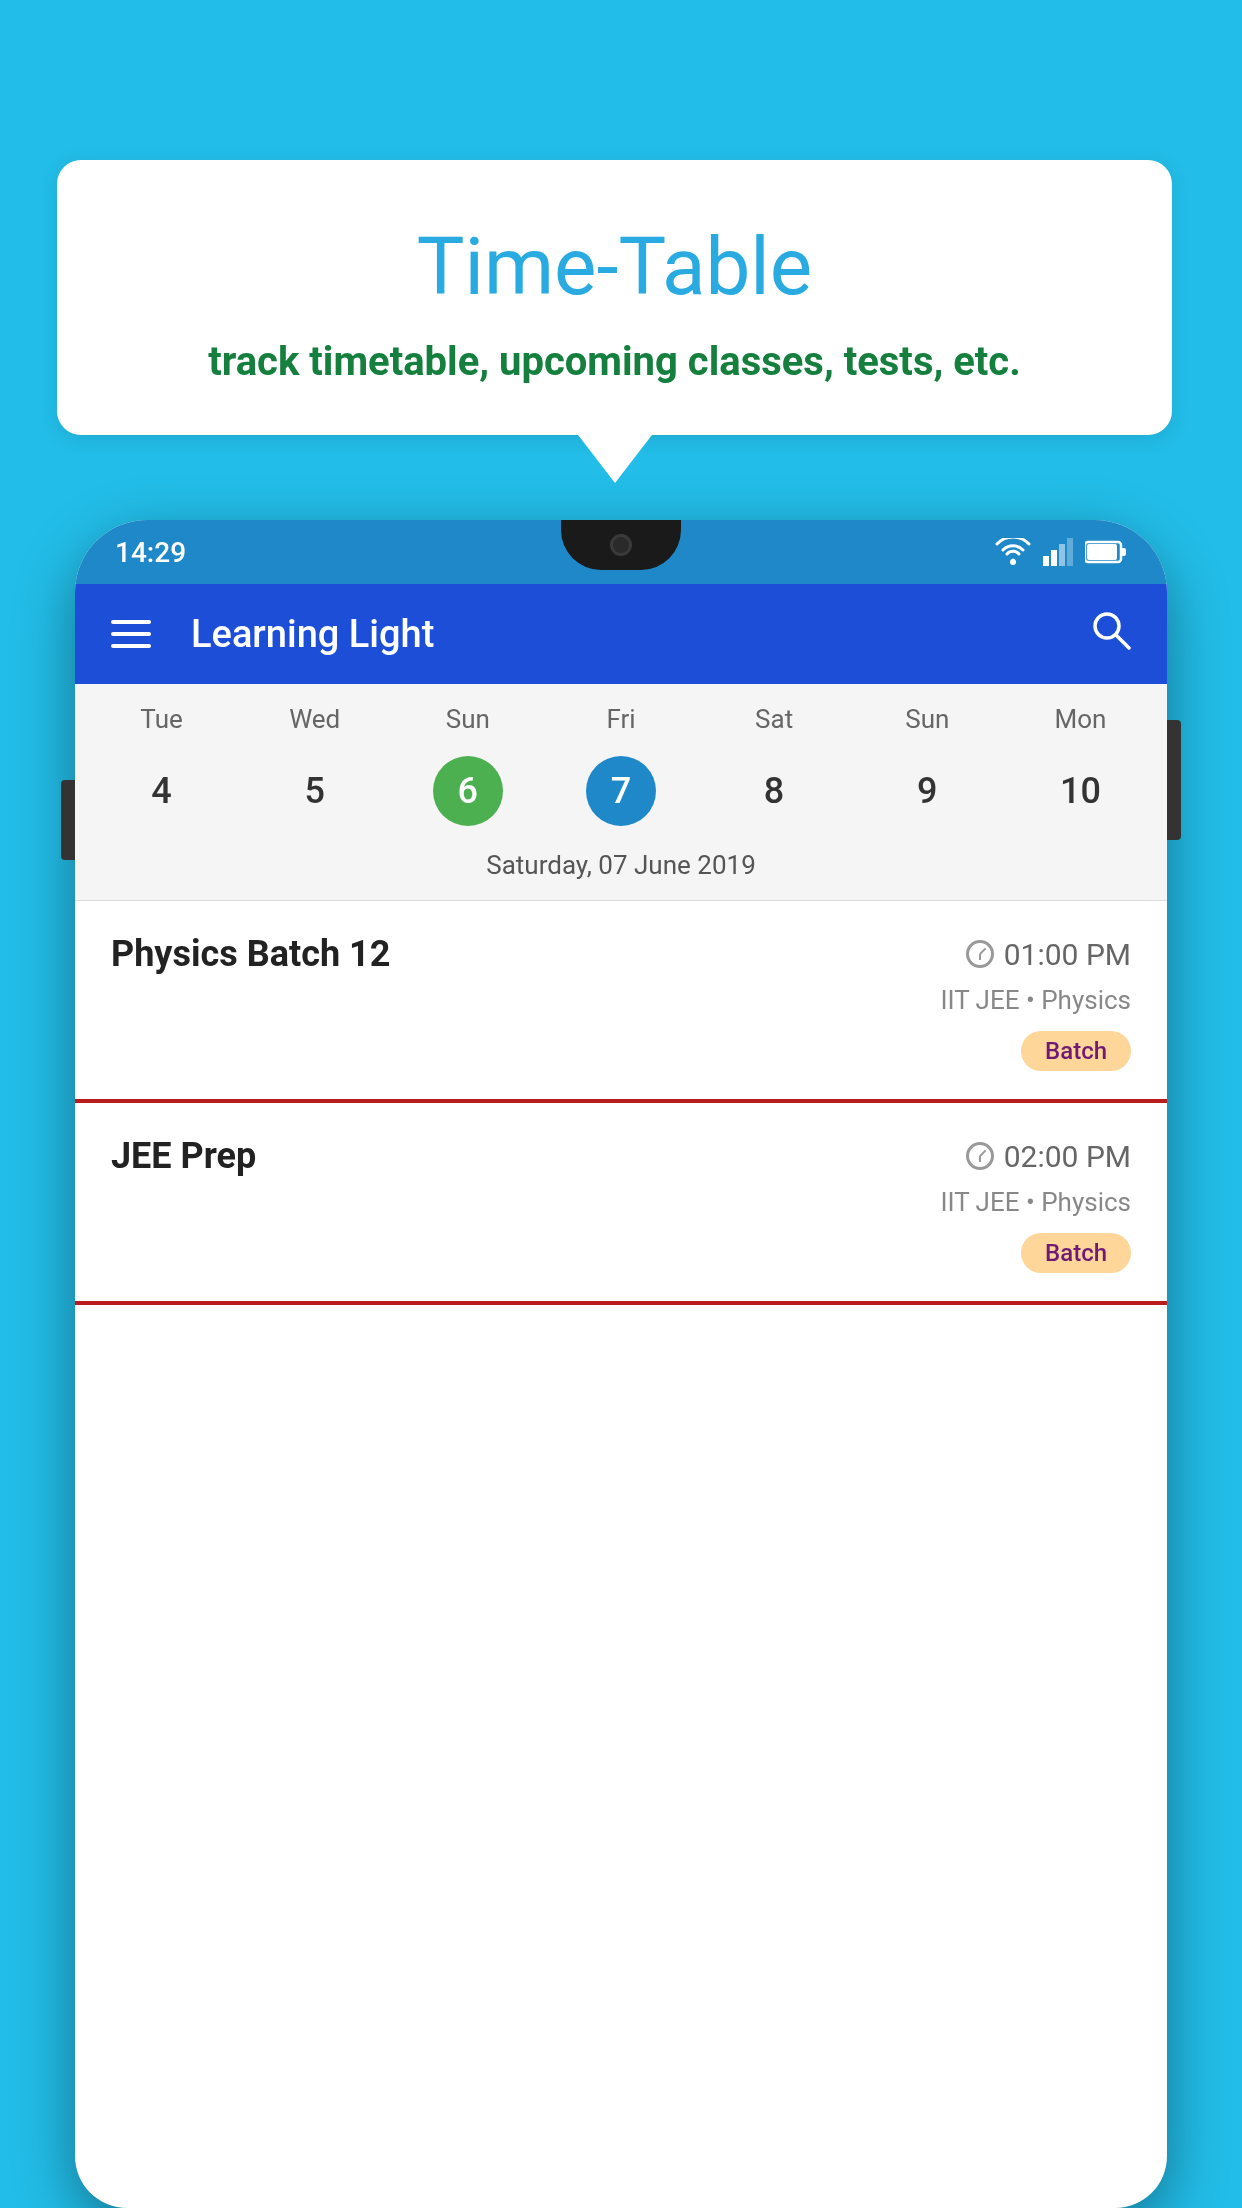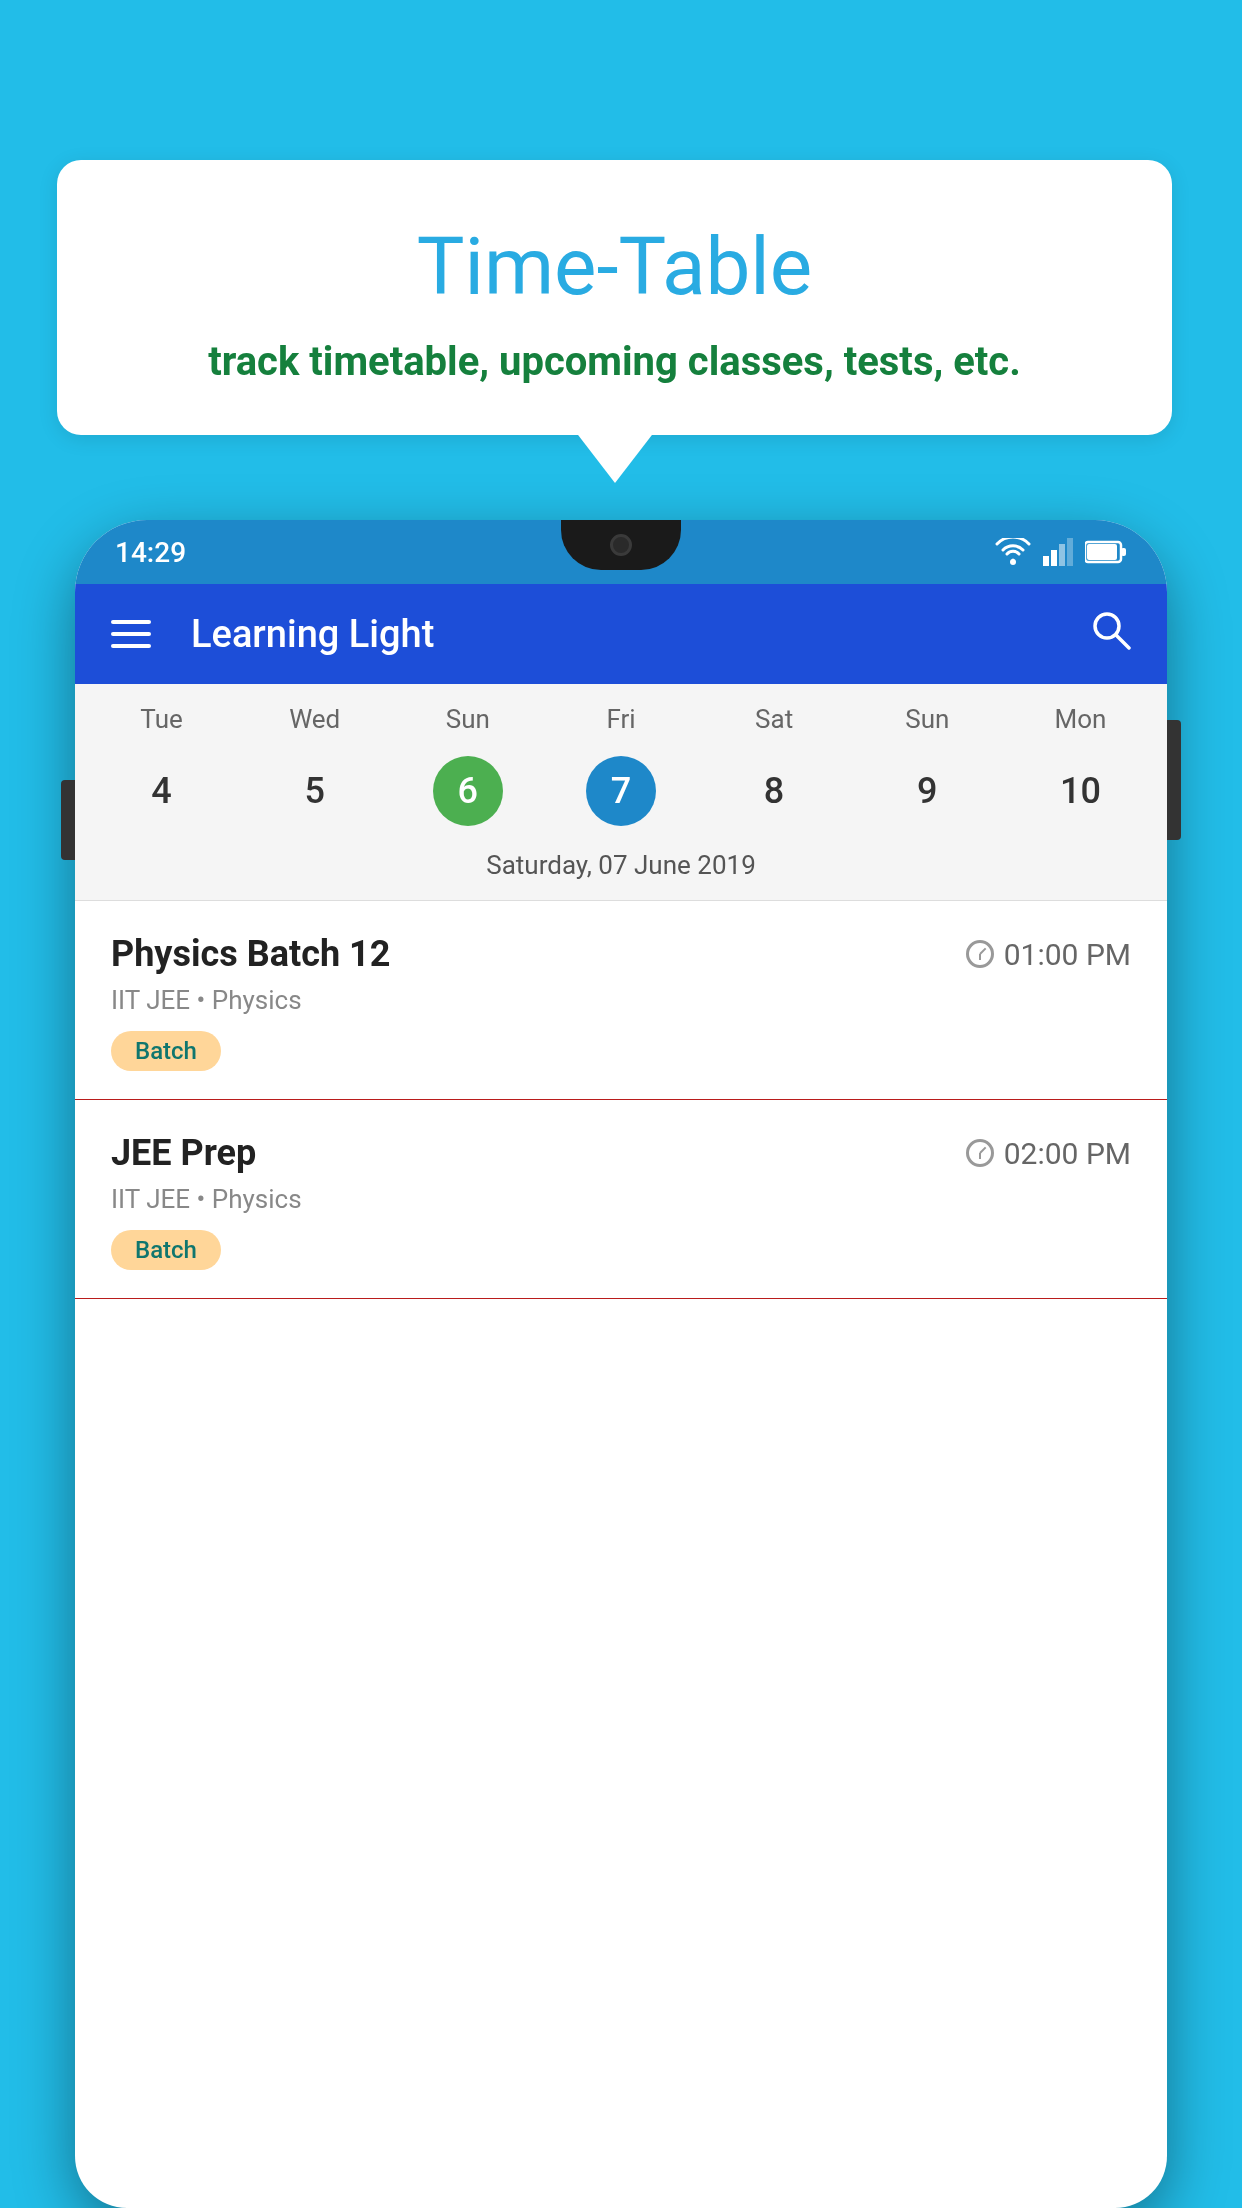--- a/index.html
+++ b/index.html
@@ -249,21 +249,22 @@
     }
 
     
     .schedule-list {
       background: white;
       overflow-y: auto;
     }
 
     .schedule-item {
       padding: 32px 36px 28px;
-      border-bottom: 1px solid #b91c1c;
+      border-bottom: 4px solid #b91c1c;
+      text-align: right;
     }
 
     .schedule-item-header {
       display: flex;
       align-items: center;
       justify-content: space-between;
       margin-bottom: 10px;
     }
 
     .schedule-item-title {
@@ -315,21 +316,21 @@
 
     .schedule-item-sub {
       font-size: 26px;
       color: #888;
       margin-bottom: 16px;
     }
 
     .batch-badge {
       display: inline-block;
       background: #ffd699;
-      color: #0f766e;
+      color: #701a75;
       font-size: 24px;
       font-weight: 500;
       padding: 6px 24px;
       border-radius: 30px;
     }
   </style>
 </head>
 <body>
 
 <div style="position:absolute;inset:0;background:#22bde8;"></div>

